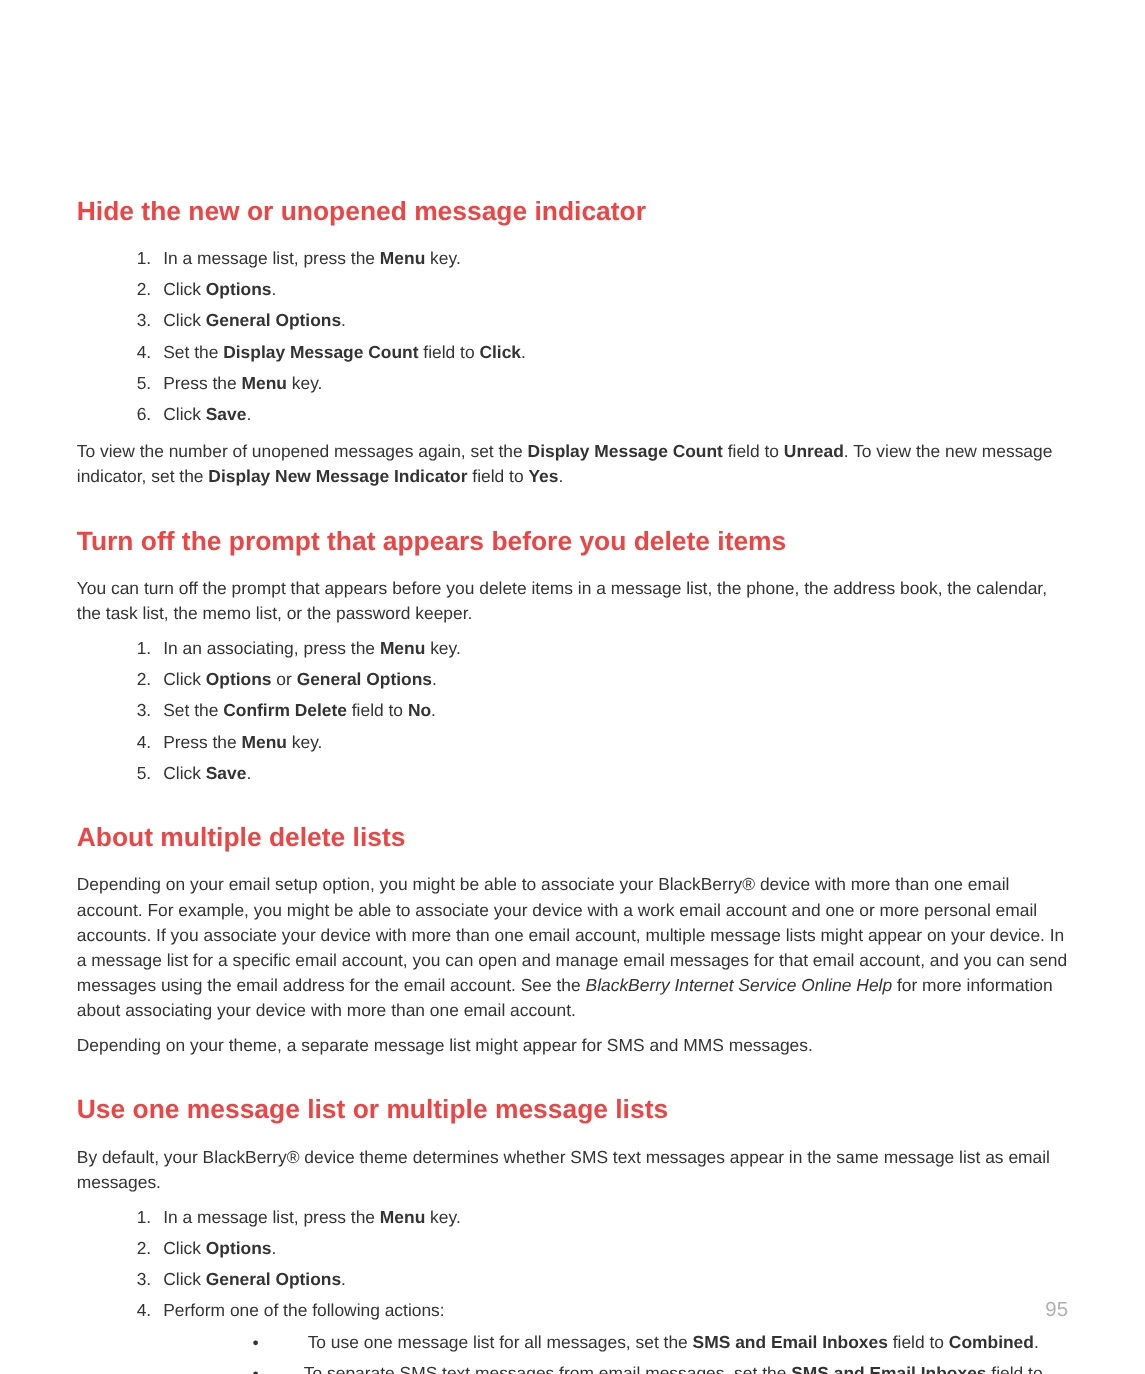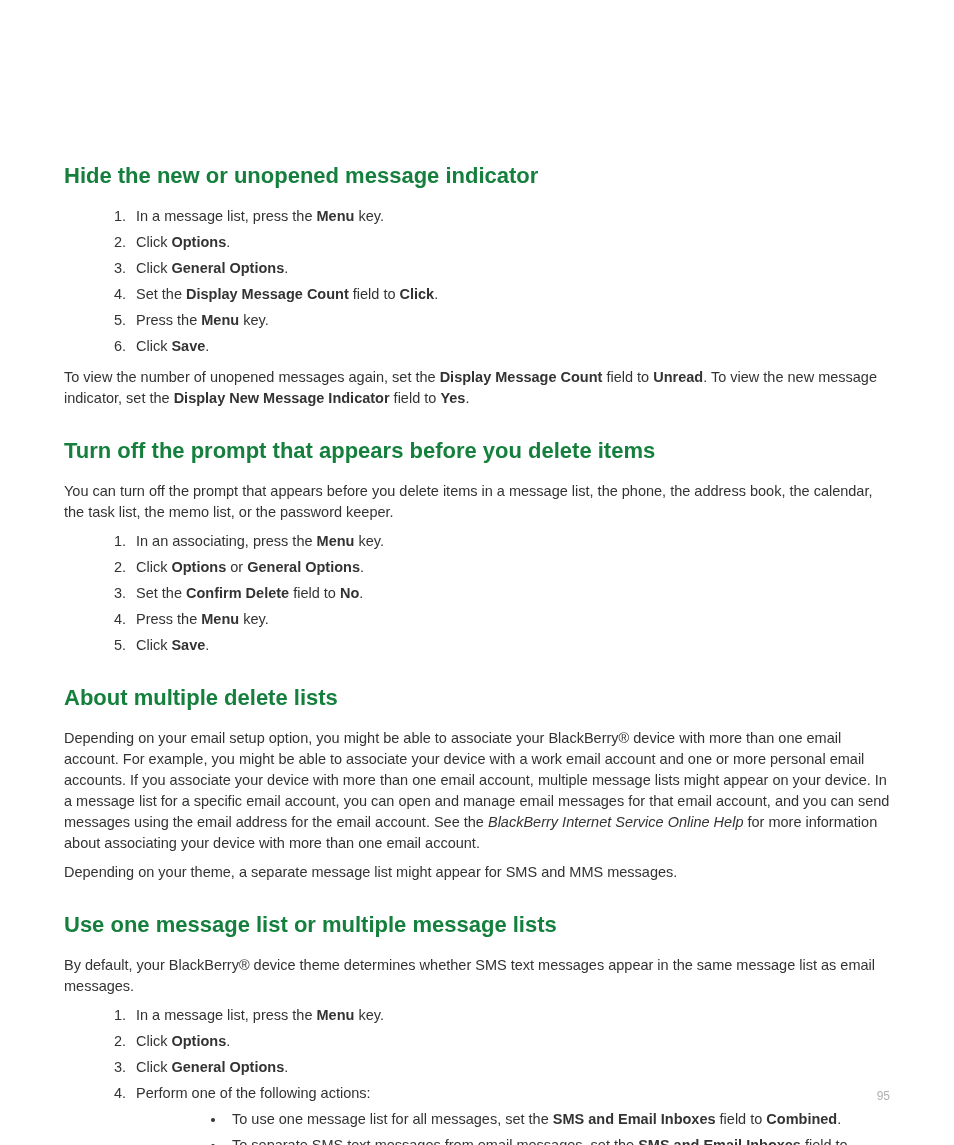--- a/index.html
+++ b/index.html
@@ -12,21 +12,21 @@
       background: #ffffff;
       width: 954px;
       height: 1145px;
       padding: 64px 64px 32px 64px;
       position: relative;
       color: #333;
       font-size: 14.5px;
       line-height: 1.45;
     }
     h2.section-heading {
-      color: #15803d;
+      color: #ef4444;
       font-size: 22px;
       font-weight: bold;
       margin-top: 26px;
       margin-bottom: 14px;
     }
     h2.section-heading.first {
       margin-top: 96px;
     }
     ol {
       list-style: decimal;
@@ -37,39 +37,40 @@
       padding-left: 6px;
       margin: 5px 0;
     }
     ul {
       list-style: disc;
       margin-left: 90px;
     }
     ul li {
       padding-left: 6px;
       margin: 5px 0;
+      text-align: center;
     }
     p {
       margin: 8px 0;
     }
     p.body-text {
       margin-bottom: 8px;
     }
     .bold {
       font-weight: bold;
     }
     .italic {
       font-style: italic;
     }
     .page-number {
       position: absolute;
       bottom: 40px;
       right: 64px;
       color: #b0b0b0;
-      font-size: 12px;
+      font-size: 17px;
     }
   </style>
 </head>
 <body>
 
 <h2 class="section-heading first">Hide the new or unopened message indicator</h2>
 <ol>
   <li><span>In a message list, press the </span><span class="bold">Menu</span><span> key.</span></li>
   <li><span>Click </span><span class="bold">Options</span><span>.</span></li>
   <li><span>Click </span><span class="bold">General Options</span><span>.</span></li>

